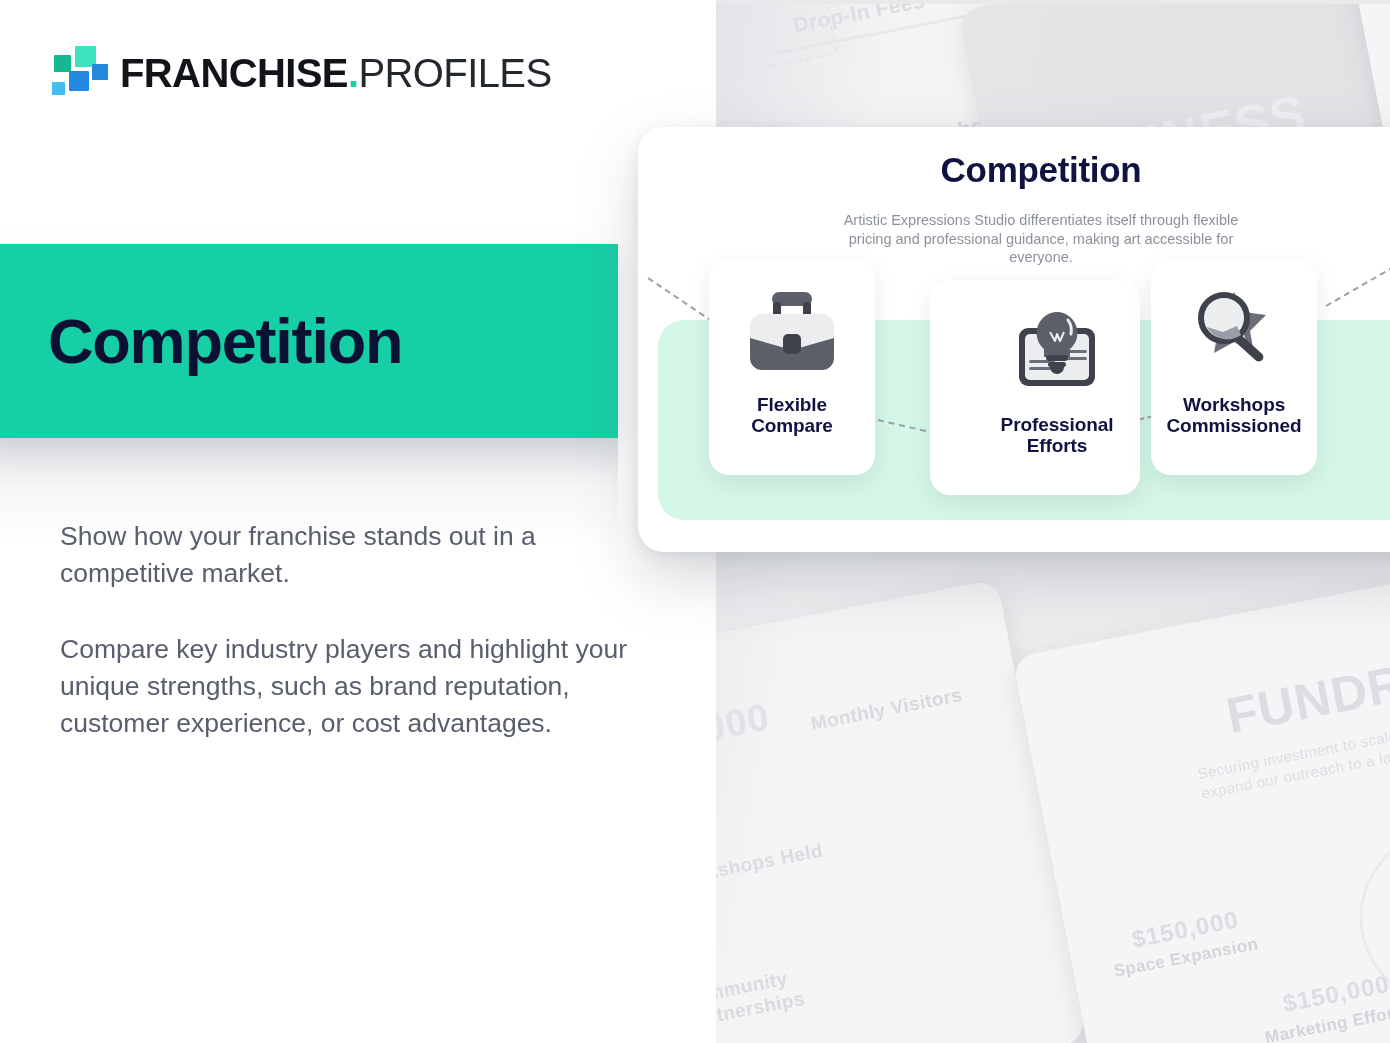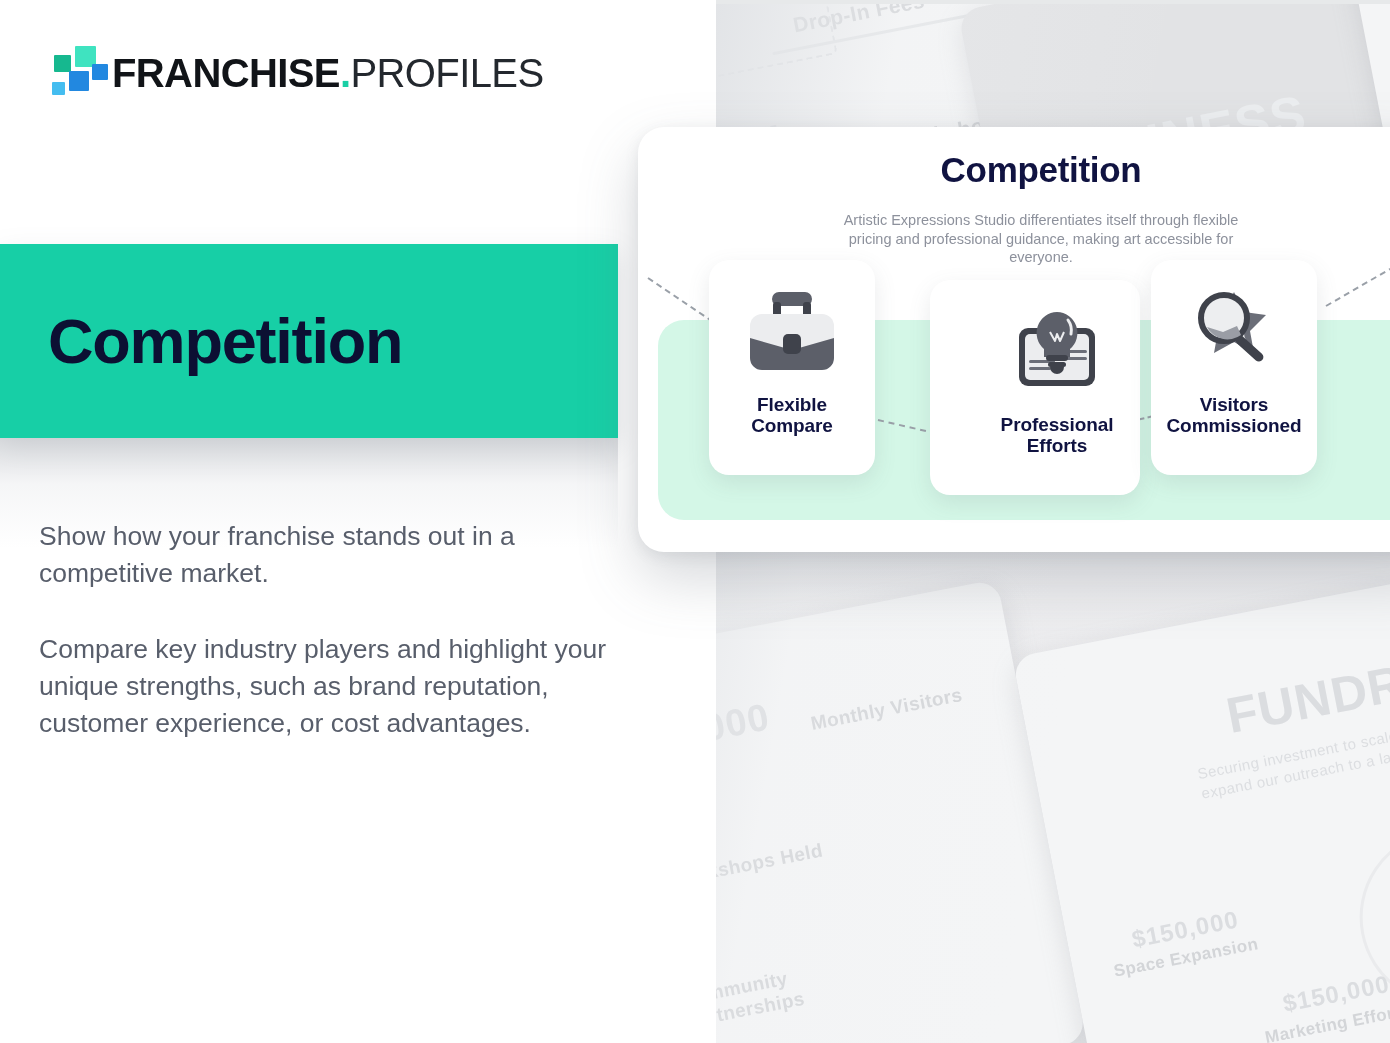--- a/index.html
+++ b/index.html
@@ -35,21 +35,21 @@
   }
   .bgtxt.lite{color:#dcdee1;font-weight:400;}
   .bgtitle{color:#dbdde0;font-weight:800;letter-spacing:1px;}
   .bgline{position:absolute;background:#e4e6e8;height:3px;border-radius:2px;}
   .bgdash{position:absolute;border-top:2px dashed #dfe1e4;}
   .bgbox{position:absolute;border:2px dashed #e0e2e5;border-radius:6px;}
   .bgring{position:absolute;border-radius:50%;border:3px solid #e7e8ea;}
 
   
   .left-wrap{position:absolute;left:0;top:0;width:716px;height:1043px;background:#fff;}
-  .logo{position:absolute;left:48px;top:44px;display:flex;align-items:center;gap:6px;}
+  .logo{position:absolute;left:48px;top:44px;display:flex;align-items:center;gap:14px;}
   .logo-mark{position:relative;width:58px;height:58px;}
   .logo-mark i{position:absolute;display:block;border-radius:1px;}
   .logo-text{font-size:40px;letter-spacing:-0.6px;line-height:1;white-space:nowrap;}
   .logo-text .b{font-weight:700;color:#111418;}
   .logo-text .dot{font-weight:700;color:#19cfa5;}
   .logo-text .l{font-weight:400;color:#23282e;}
 
   .greenband{
     position:absolute;left:0;top:244px;width:618px;height:194px;
     background:#17cfa6;
@@ -59,21 +59,21 @@
     position:absolute;left:48px;top:50%;transform:translateY(-50%);
     margin:0;font-size:63px;line-height:1.05;font-weight:700;color:#0c1033;
     letter-spacing:-1.2px;
   }
   .band-shadow{
     position:absolute;left:0;top:438px;width:618px;height:110px;
     background:linear-gradient(180deg, rgba(168,173,180,.42) 0%, rgba(200,204,210,.18) 42%, rgba(255,255,255,0) 100%);
     pointer-events:none;
   }
   .body-copy{
-    position:absolute;left:39px;top:518px;width:585px;
+    position:absolute;left:60px;top:518px;width:585px;
     font-size:26.5px;line-height:37px;color:#585e6b;font-weight:400;
   }
   .body-copy p{margin:0 0 39px 0;}
   .body-copy p:last-child{margin-bottom:0;}
 
   
   .topstrip{position:absolute;left:716px;top:0;width:674px;height:4px;background:#e7e9ea;}
 
   
   .slide{
@@ -257,19 +257,19 @@
         <svg width="104" height="92" viewBox="0 0 104 92" aria-hidden="true">
           <path d="M52 6l10 20 22 3-16 16 4 22-20-11-20 11 4-22-16-16 22-3z" fill="#6b6e78"></path>
           <path d="M40 24c6 10 2 22 14 26" stroke="#e8e9eb" stroke-width="2" fill="none" stroke-linecap="round"></path>
           <path d="M66 34c-8 8-6 20 2 26" stroke="#e8e9eb" stroke-width="2" fill="none" stroke-linecap="round"></path>
           <rect x="58" y="48" width="34" height="9" rx="4.5" transform="rotate(42 58 48)" fill="#3f424b"></rect>
           <circle cx="42" cy="32" r="23" fill="#edeef0" stroke="#3f424b" stroke-width="6"></circle>
           <path d="M25 41a23 23 0 0034 8l-4-9-14 6z" fill="#9a9da5"></path>
         </svg>
       </div>
       <div class="flabel">
-        <span>Visitors</span><br>
+        <span>Workshops</span><br>
         <span>Commissioned</span>
       </div>
     </div>
 
   </div>
 </div>
 
 </body></html>

